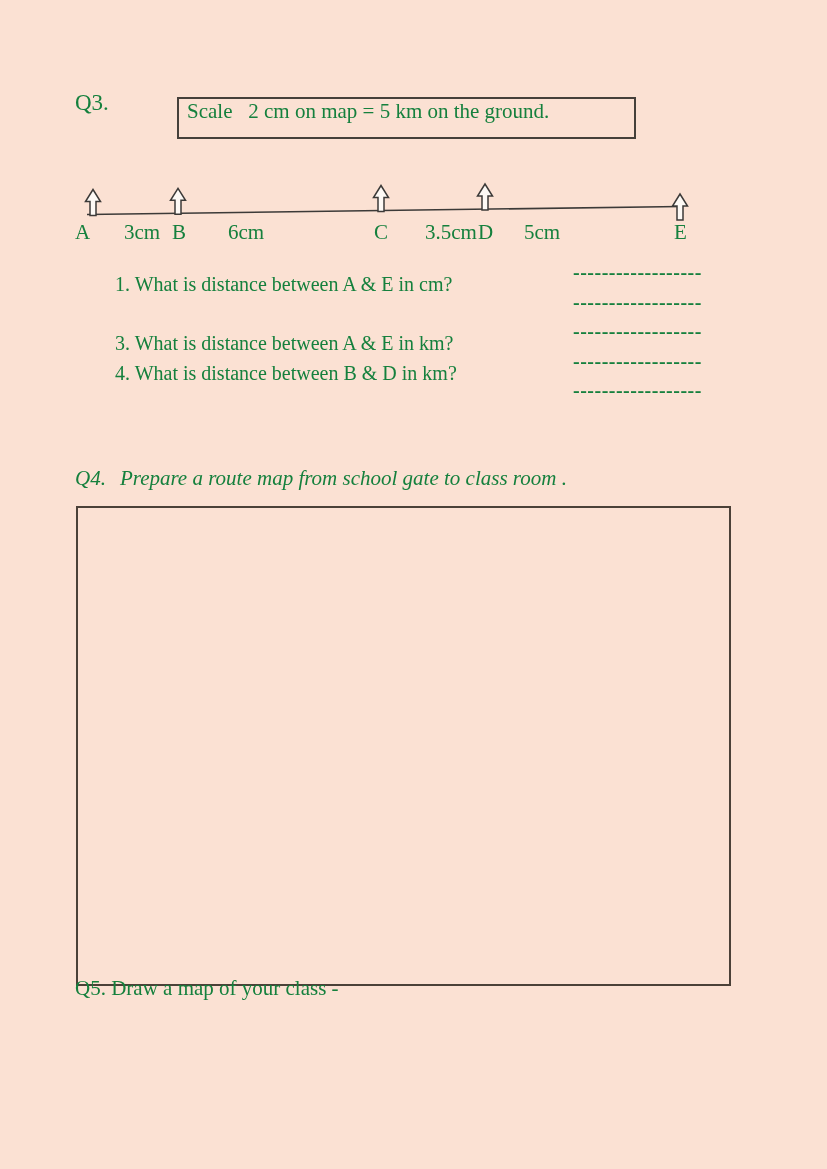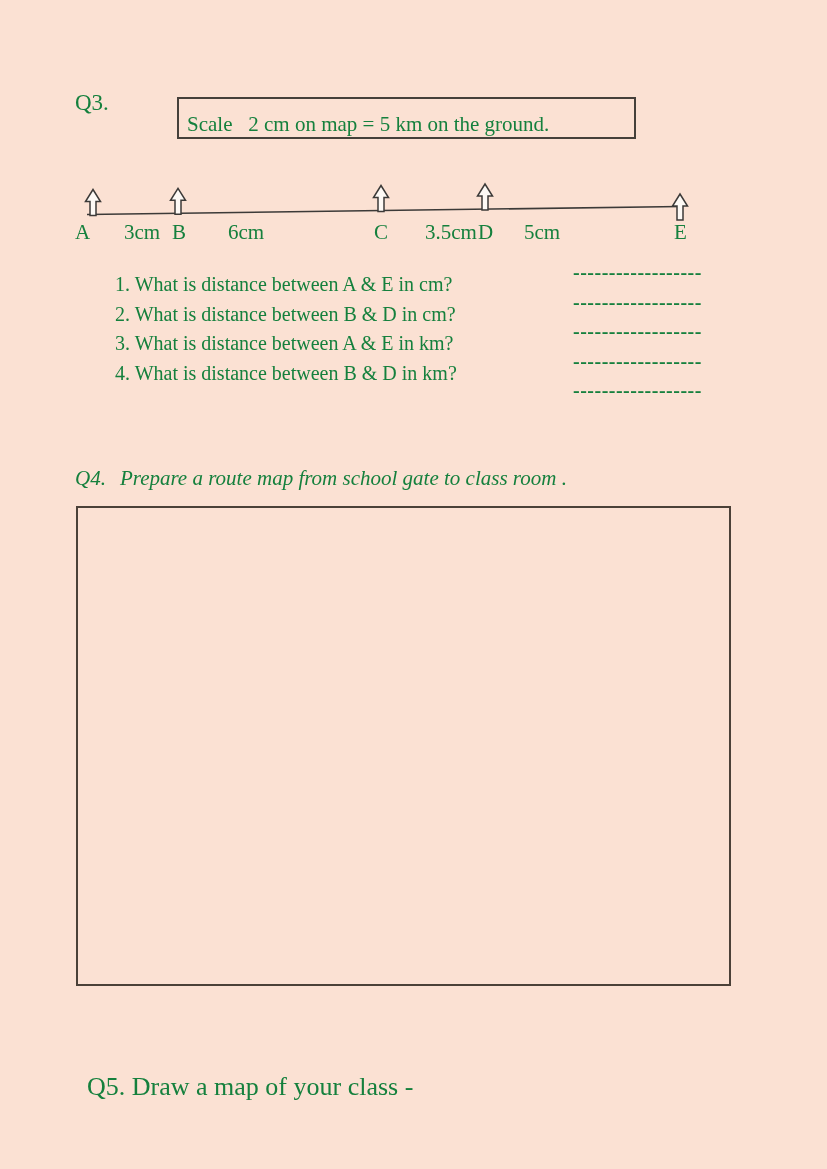--- a/index.html
+++ b/index.html
@@ -16,21 +16,21 @@
     overflow: hidden;
   }
   .q3-label {
     position: absolute; left: 75px; top: 90px;
     font-size: 23px;
   }
   .scale-box {
     position: absolute; left: 177px; top: 97px;
     width: 447px; height: 38px;
     border: 2px solid #45403a;
-    display: flex; align-items: flex-end;
+    display: flex; align-items: flex-start;
     padding-left: 8px;
   }
   .scale-text { font-size: 21px; white-space: pre; }
 
   .diagram {
     position: absolute; left: 0; top: 180px;
     width: 827px; height: 68px;
   }
   .diagram svg { position: absolute; left: 0; top: 0; }
   .pt-label {
@@ -59,23 +59,22 @@
     font-style: italic;
   }
   .q4-label { margin-right: 14px; }
   .q4-text { white-space: pre; }
   .q4-box {
     position: absolute; left: 76px; top: 506px;
     width: 651px; height: 476px;
     border: 2px solid #4b4138;
   }
   .q5-line {
-    position: absolute; left: 75px; top: 1072px;
-    font-size: 26px;
-    margin-left: 12px;
+    position: absolute; left: 75px; top: 976px;
+    font-size: 21px;
   }
 </style>
 </head>
 <body>
 
 <div class="page">
 
   <div class="q3-label">Q3.</div>
   <div class="scale-box">
     <span class="scale-text">Scale   2 cm on map = 5 km on the ground.</span>
@@ -102,21 +101,20 @@
     <span class="pt-label" style="left:524px">5cm</span>
     <span class="pt-label" style="left:674px">E</span>
   </div>
 
   <div class="questions">
     <div class="q-row">
       <span class="q-text">1. What is distance between A &amp; E in cm?</span>
       <span class="q-blank">------------------</span>
     </div>
     <div class="q-row">
-      <span class="q-text">2. What is distance between B &amp; D in cm?</span>
       <span class="q-blank">------------------</span>
     </div>
     <div class="q-row">
       <span class="q-text">3. What is distance between A &amp; E in km?</span>
       <span class="q-blank">------------------</span>
     </div>
     <div class="q-row">
       <span class="q-text">4. What is distance between B &amp; D in km?</span>
       <span class="q-blank">------------------</span>
     </div>

